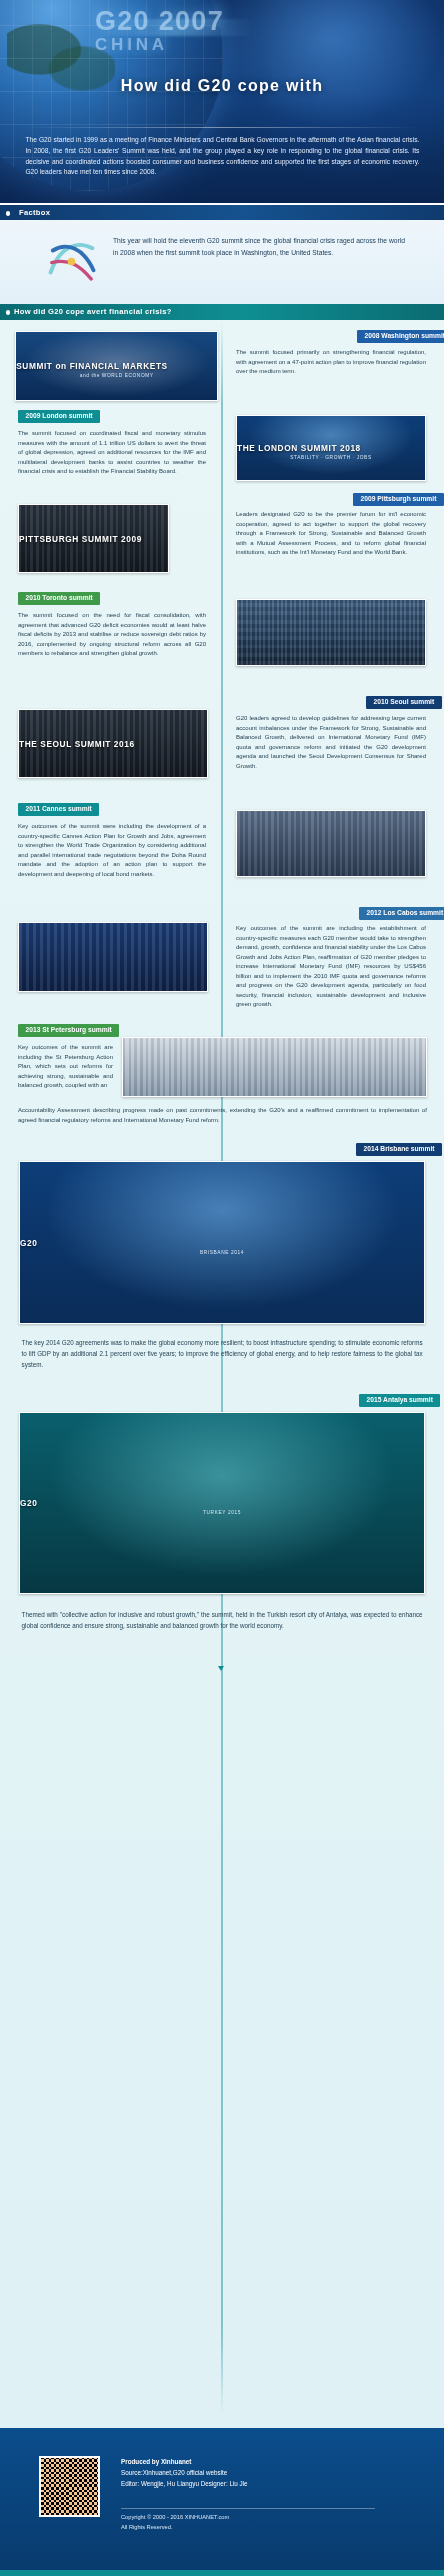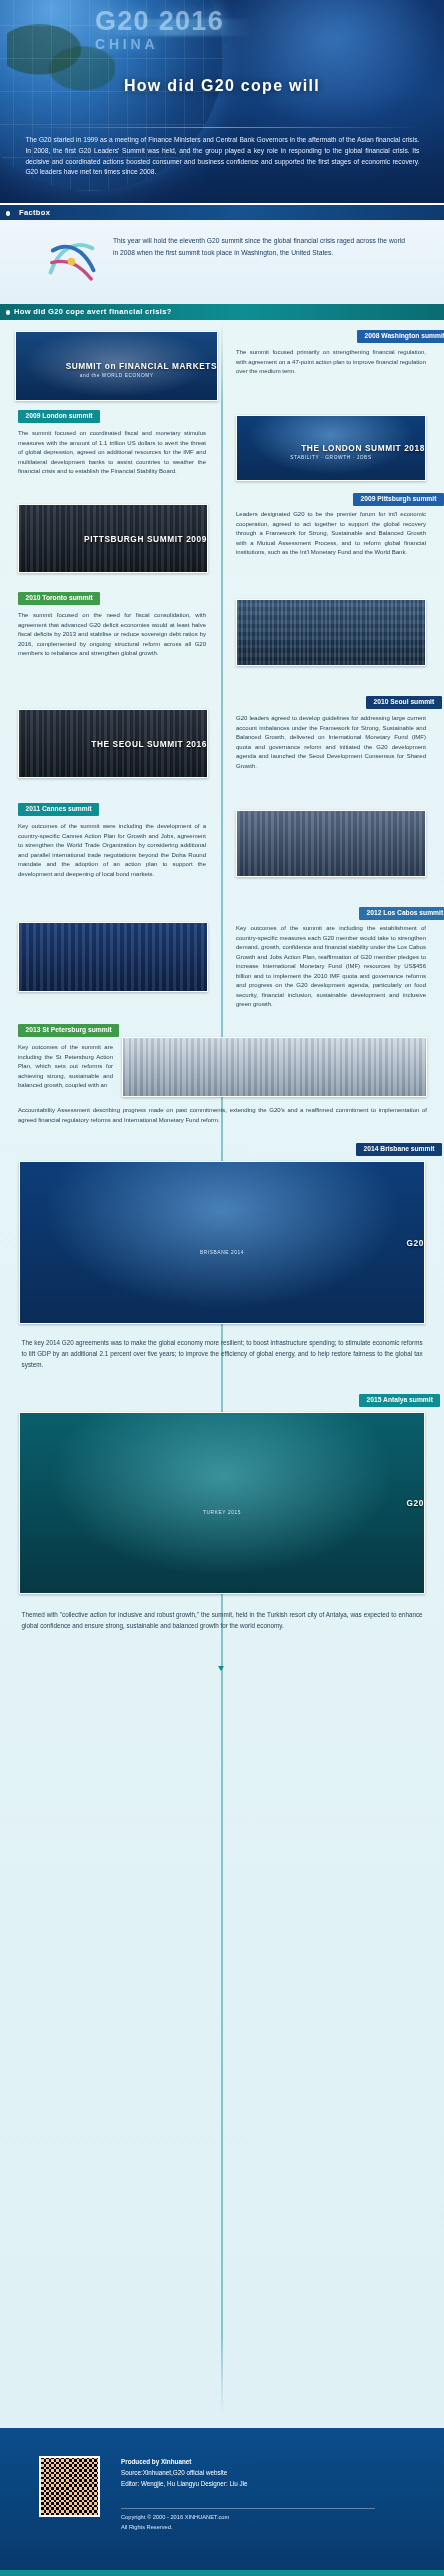--- a/index.html
+++ b/index.html
@@ -63,21 +63,21 @@
     width: 159px; height: 44px;
     color: rgba(210,235,255,0.55);
     font-size: 27px;
     font-weight: bold;
     letter-spacing: 1.3px;
     line-height: 21.6px;
     text-shadow: 0 0 11.4px rgba(120,200,255,0.6);
   }
   .g20-logo .sub {
     display:block;
-    font-size: 14px;
+    font-size: 17px;
     letter-spacing: 3.8px;
     color: rgba(200,230,255,0.5);
     margin-top: 1.3px;
   }
   .g20-ribbon {
     position:absolute; left: 95px; top: 19px; width: 159px; height: 16.5px;
     background: linear-gradient(90deg, rgba(120,200,255,0.0), rgba(140,210,255,0.35), rgba(120,200,255,0.0));
     border-radius: 8.3px;
     filter: blur(1.3px);
   }
@@ -240,21 +240,21 @@
       linear-gradient(180deg, #1d3f7a 0%, #0f2247 100%);
   }
   .ph-sign {
     width:100%; height:100%;
     background:
       radial-gradient(ellipse at 50% 45%, rgba(240,245,255,0.30) 0%, rgba(20,40,70,0) 65%),
       linear-gradient(180deg, #16477f 0%, #0a2a55 100%);
   }
   .ph-title {
     position:absolute; left:0; top:50%; transform: translateY(-50%);
-    width:100%; text-align:right; color:#ffffff;
+    width:100%; text-align:left; color:#ffffff;
     font-size: 8.3px; font-weight:bold; letter-spacing:0.6px;
     text-shadow: 0 0.6px 2.5px rgba(0,0,0,0.7);
   }
   .ph-subtitle {
     position:absolute; left:0; top:50%; margin-top: 7px;
     width:100%; text-align:center; color:#d8e6f5;
     font-size: 4.8px; letter-spacing:0.6px;
   }
 
   .wide-text {
@@ -309,24 +309,24 @@
 
 <div class="page">
 
   <div class="hero">
     <div class="globe">
       <div class="globe-land"></div>
     </div>
     <div class="hero-glow"></div>
     <div class="g20-ribbon"></div>
     <div class="g20-logo">
-      <span>G20 2016</span>
+      <span>G20 2007</span>
       <span class="sub">CHINA</span>
     </div>
-    <h1>How did G20 cope will</h1>
+    <h1>How did G20 cope with</h1>
     <div class="hero-sep"></div>
     <p>The G20 started in 1999 as a meeting of Finance Ministers and Central Bank Governors in the aftermath of the Asian financial crisis. In 2008, the first G20 Leaders' Summit was held, and the group played a key role in responding to the global financial crisis. Its decisive and coordinated actions boosted consumer and business confidence and supported the first stages of economic recovery. G20 leaders have met ten times since 2008.</p>
   </div>
 
   <div class="sec-head" style="top:205px;padding-left:19px;">Factbox</div>
 
   <div class="factbox">
     <svg class="fact-logo" viewBox="0 0 100 100">
       <path d="M12,70 C30,20 62,12 88,26" stroke="#7fd0d8" stroke-width="7" fill="none" stroke-linecap="round"></path>
       <path d="M16,30 C42,14 72,26 90,66" stroke="#2f6fb5" stroke-width="7" fill="none" stroke-linecap="round"></path>
@@ -355,21 +355,21 @@
       <div class="tag teal" style="left:18px; top:90px;">2009 London summit</div>
       <div class="para" style="left:18px; top:109px; width:188px;">The summit focused on coordinated fiscal and monetary stimulus measures with the amount of 1.1 trillion US dollars to avert the threat of global depression, agreed on additional resources for the IMF and multilateral development banks to assist countries to weather the financial crisis and to establish the Financial Stability Board.</div>
       <div class="photo" style="left:236px; top:95px; width:190px; height:66px;">
         <div class="ph-blue"></div>
         <div class="ph-title">THE LONDON SUMMIT 2018</div>
         <div class="ph-subtitle">STABILITY · GROWTH · JOBS</div>
       </div>
     </div>
 
     <div class="card">
-      <div class="photo" style="left:18px; top:184px; width:190px; height:69px;">
+      <div class="photo" style="left:18px; top:184px; width:151px; height:69px;">
         <div class="ph-dark"></div>
         <div class="ph-title">PITTSBURGH SUMMIT 2009</div>
       </div>
       <div class="tag blue" style="left:353px; top:173px;">2009 Pittsburgh summit</div>
       <div class="para" style="left:236px; top:190px; width:190px;">Leaders designated G20 to be the premier forum for int'l economic cooperation, agreed to act together to support the global recovery through a Framework for Strong, Sustainable and Balanced Growth with a Mutual Assessment Process, and to reform global financial institutions, such as the Int'l Monetary Fund and the World Bank.</div>
     </div>
 
     <div class="card">
       <div class="tag green" style="left:18px; top:272px;">2010 Toronto summit</div>
       <div class="para" style="left:18px; top:291px; width:188px;">The summit focused on the need for fiscal consolidation, with agreement that advanced G20 deficit economies would at least halve fiscal deficits by 2013 and stabilise or reduce sovereign debt ratios by 2016, complemented by ongoing structural reform across all G20 members to rebalance and strengthen global growth.</div>

